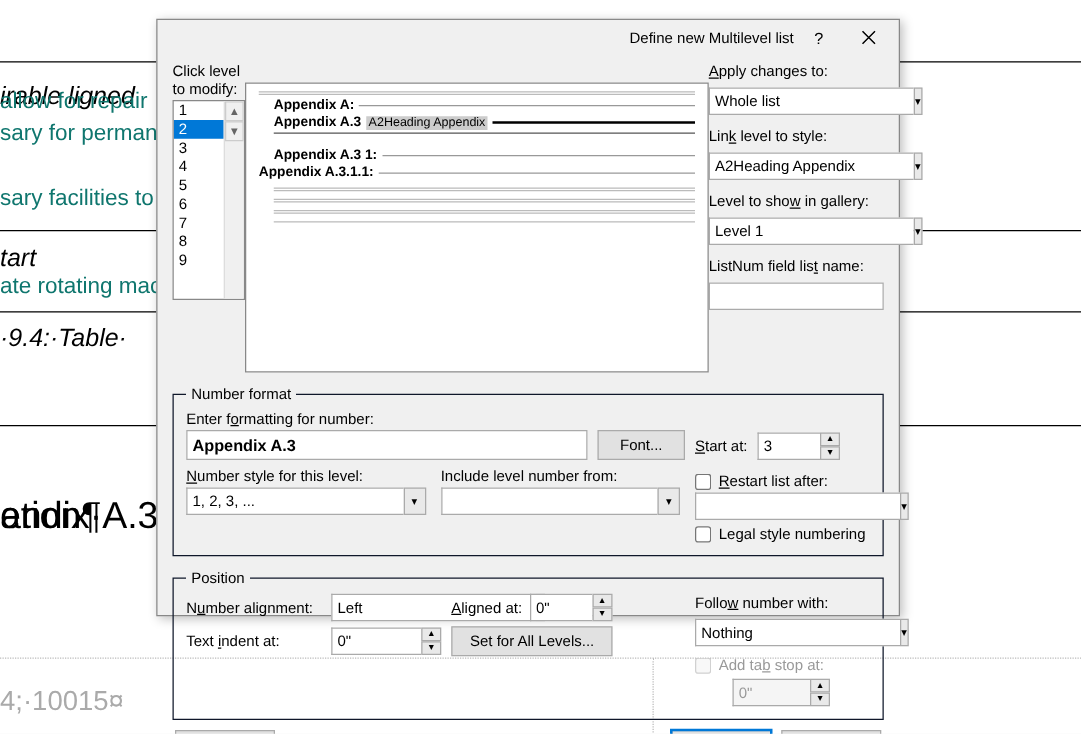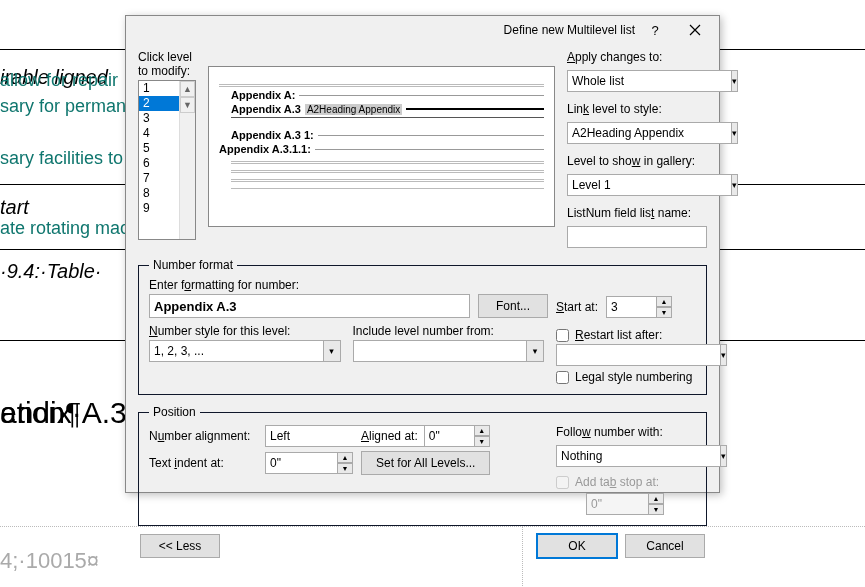--- a/index.html
+++ b/index.html
@@ -80,21 +80,20 @@
   }
   .dialog-body {
     flex: 1;
     padding: 6px 12px 10px 12px;
     display: flex;
     flex-direction: column;
     gap: 4px;
   }
   .row-top {
     display: flex;
-    gap: 12px;
   }
   .col-levels { width: 58px; }
   .col-preview { flex: 1; }
   .col-apply { width: 140px; display: flex; flex-direction: column; gap: 4px;}
   .label { margin-bottom: 2px; }
   .underline { text-decoration: underline; }
   .listbox {
     border: 1px solid #888;
     background: #fff;
     height: 160px;
@@ -123,22 +122,22 @@
     display: flex;
     align-items: center;
     justify-content: center;
     font-size: 9px;
     color: #666;
     border: 1px solid #ccc;
   }
   .preview {
     border: 1px solid #888;
     background: #fff;
-    height: 161px;
-    padding: 16px 10px;
+    height: 232px;
+    padding: 5px 10px;
     position: relative;
     overflow: hidden;
   }
   .pv-hr { border-top: 1px solid #bbb; margin: 1px 0; }
   .pv-hr-dark { border-top: 1px solid #555; margin: 1px 0; }
   .pv-row {
     display: flex;
     align-items: center;
     gap: 4px;
     margin: 2px 0;

